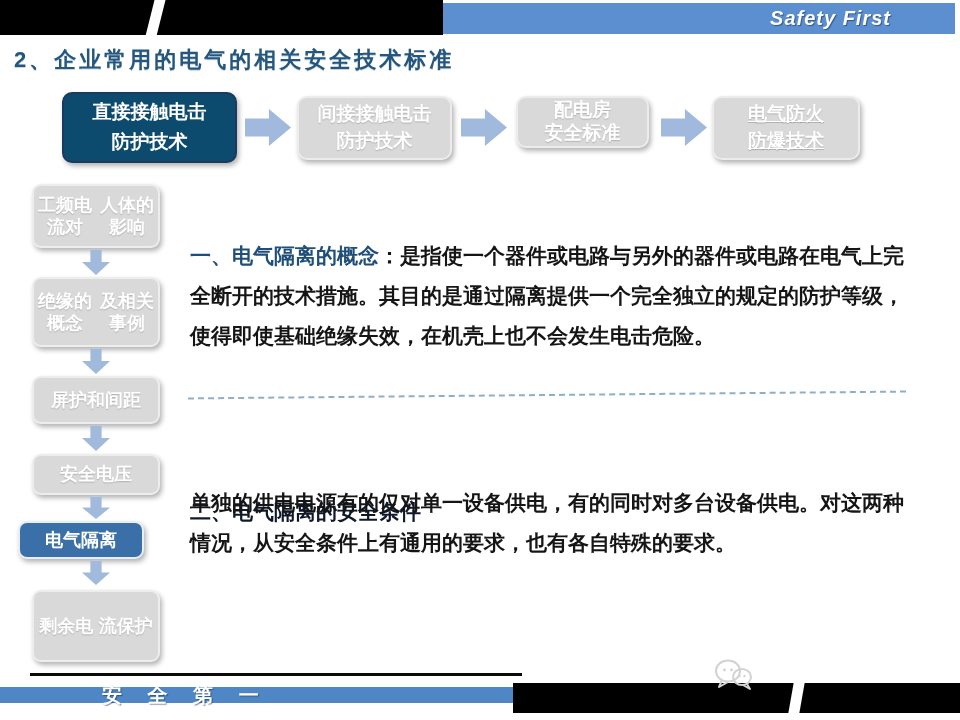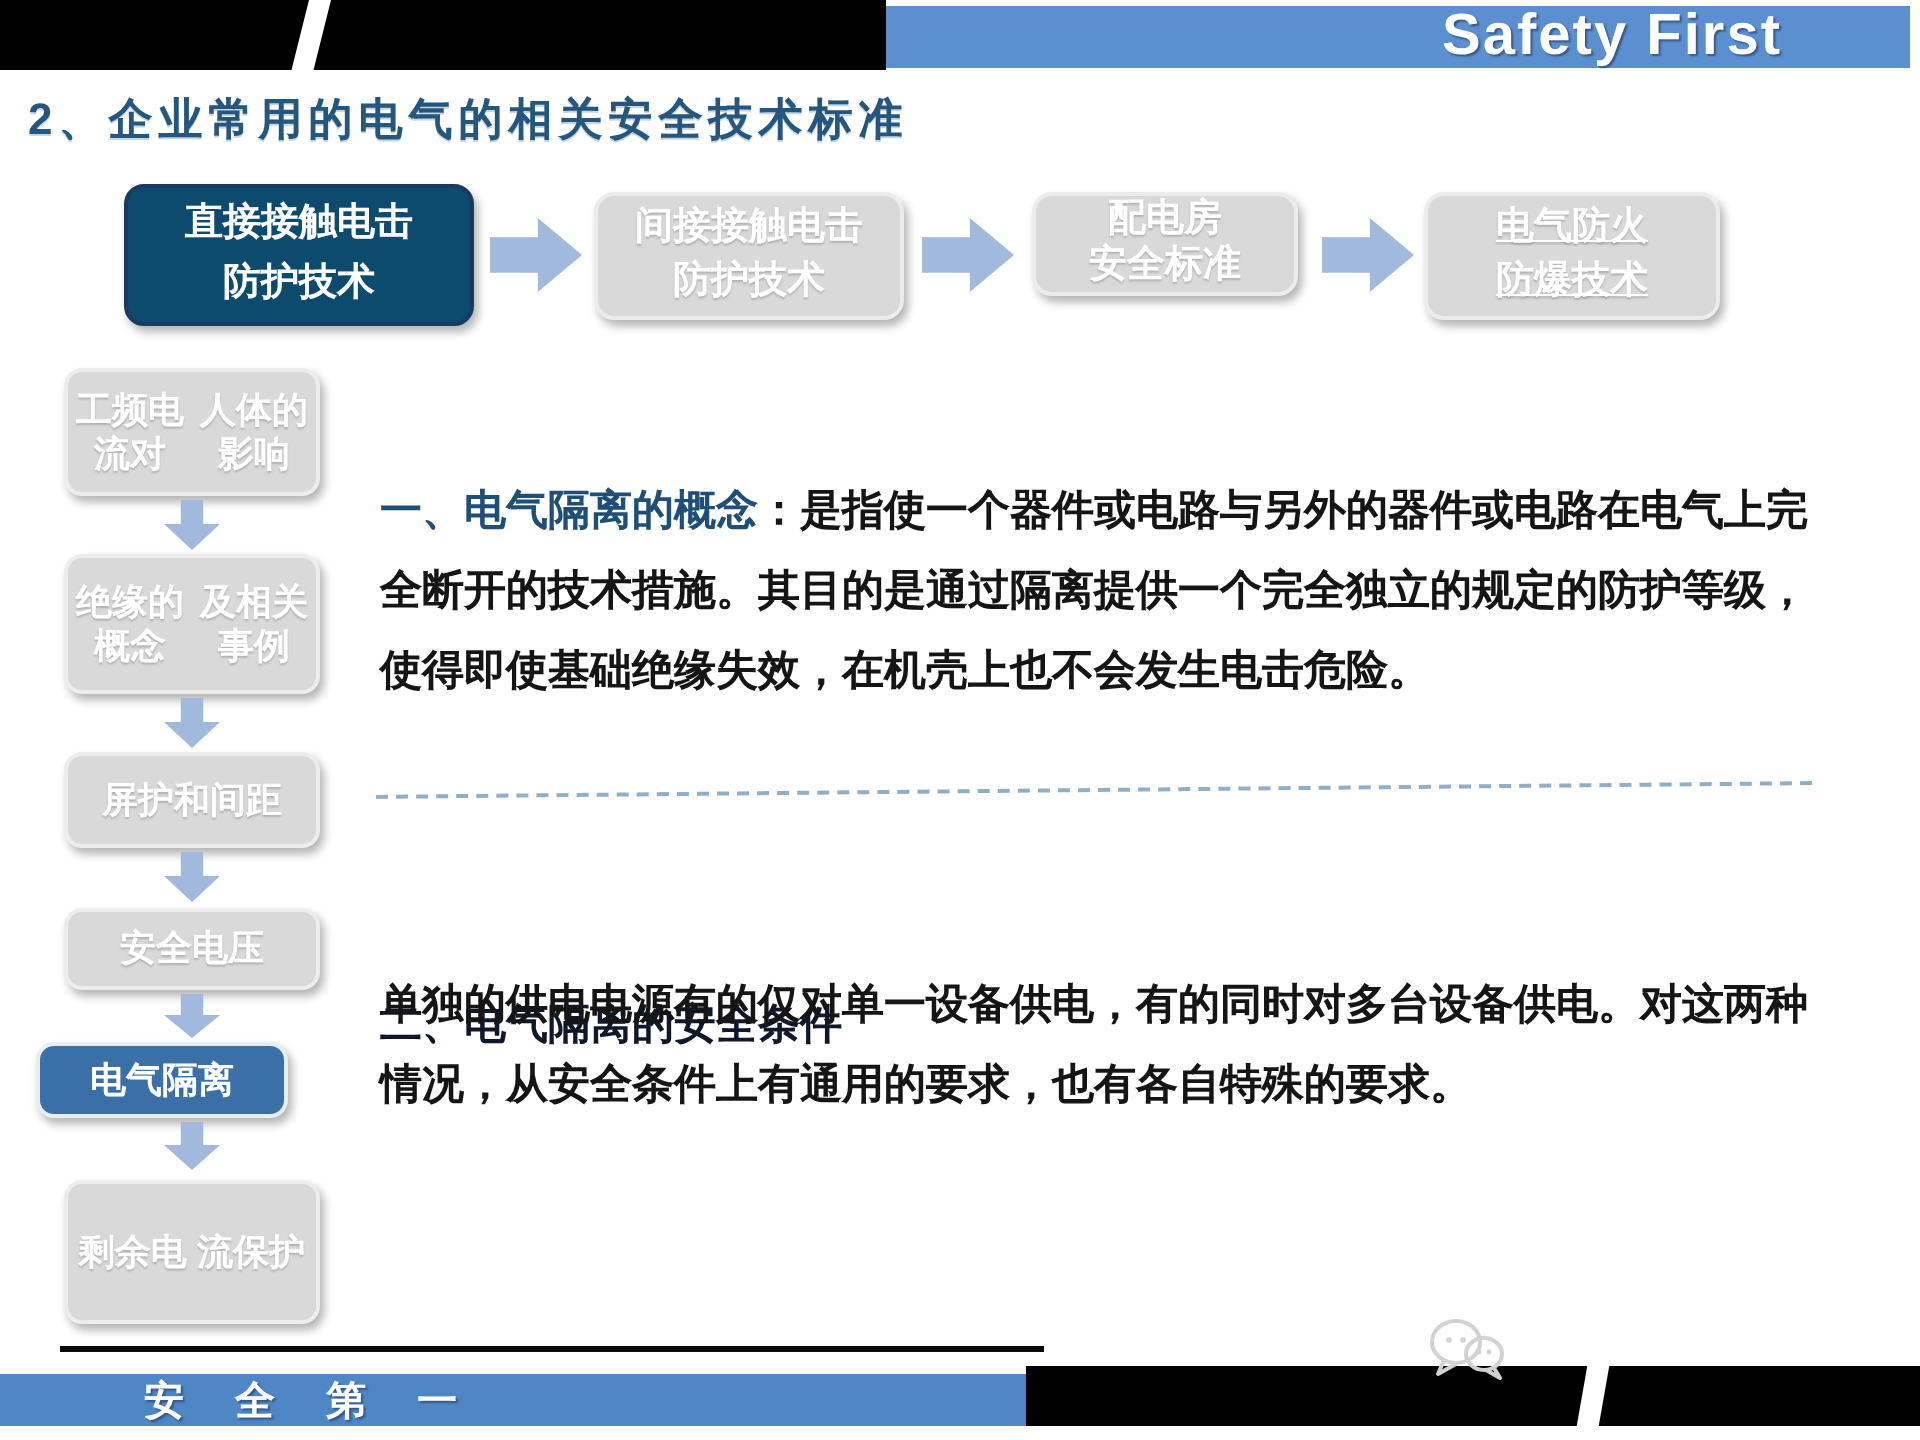--- a/index.html
+++ b/index.html
@@ -13,21 +13,21 @@
 
   
   .hdr-black{left:0;top:0;width:443px;height:35px;background:#000;}
   .hdr-slash{left:150px;top:-2px;width:11px;height:40px;background:#fff;transform:skewX(-14deg);}
   .hdr-blue{
     left:443px;top:3px;width:512px;height:31px;background:#5b8fd0;
     display:flex;align-items:center;justify-content:flex-end;
     padding-right:64px;box-sizing:border-box;
   }
   .brand{
-    color:#fff;font-size:29px;font-weight:bold;
+    color:#fff;font-size:20px;font-weight:bold;font-style:italic;
     text-shadow:1px 1px 1px rgba(30,50,90,.6);
     letter-spacing:1px;
   }
   .page-title{
     left:14px;top:45px;width:600px;
     color:#24567e;font-size:22px;font-weight:bold;letter-spacing:3px;
     text-shadow:0 1px 0 rgba(36,86,126,.25);
   }
 
   
@@ -78,23 +78,23 @@
   .divider{
     left:188px;top:394px;width:718px;height:0;
     border-top:2px dashed #8fafc9;transform:rotate(-0.55deg);
   }
   .sec2-h{left:190px;top:450px;font-size:21px;color:#0f172a;font-weight:bold;margin-top:48px;}
   .sec2-b{left:190px;top:483px;width:732px;font-size:21px;line-height:40px;color:#151515;font-weight:600;}
 
   
   .ft-line{left:30px;top:673px;width:492px;height:3px;background:#0a0a0a;}
   .ft-blue{
-    left:0;top:687px;width:518px;height:26px;background:#4e86c6;
+    left:0;top:687px;width:518px;height:16px;background:#4e86c6;
     display:flex;align-items:center;
-    padding-left:72px;box-sizing:border-box;
+    padding-left:102px;box-sizing:border-box;
   }
   .ft-slogan{
     color:#fff;font-size:20px;font-weight:bold;letter-spacing:10px;
     text-shadow:1px 1px 1px rgba(20,40,80,.5);
   }
   .ft-black{left:513px;top:683px;width:447px;height:30px;background:#000;}
   .ft-slash{left:278px;top:-2px;width:11px;height:34px;background:#fff;transform:skewX(-10deg);position:absolute;}
   .watermark{
     left:712px;top:657px;height:36px;display:flex;align-items:center;gap:6px;
     z-index:5;

